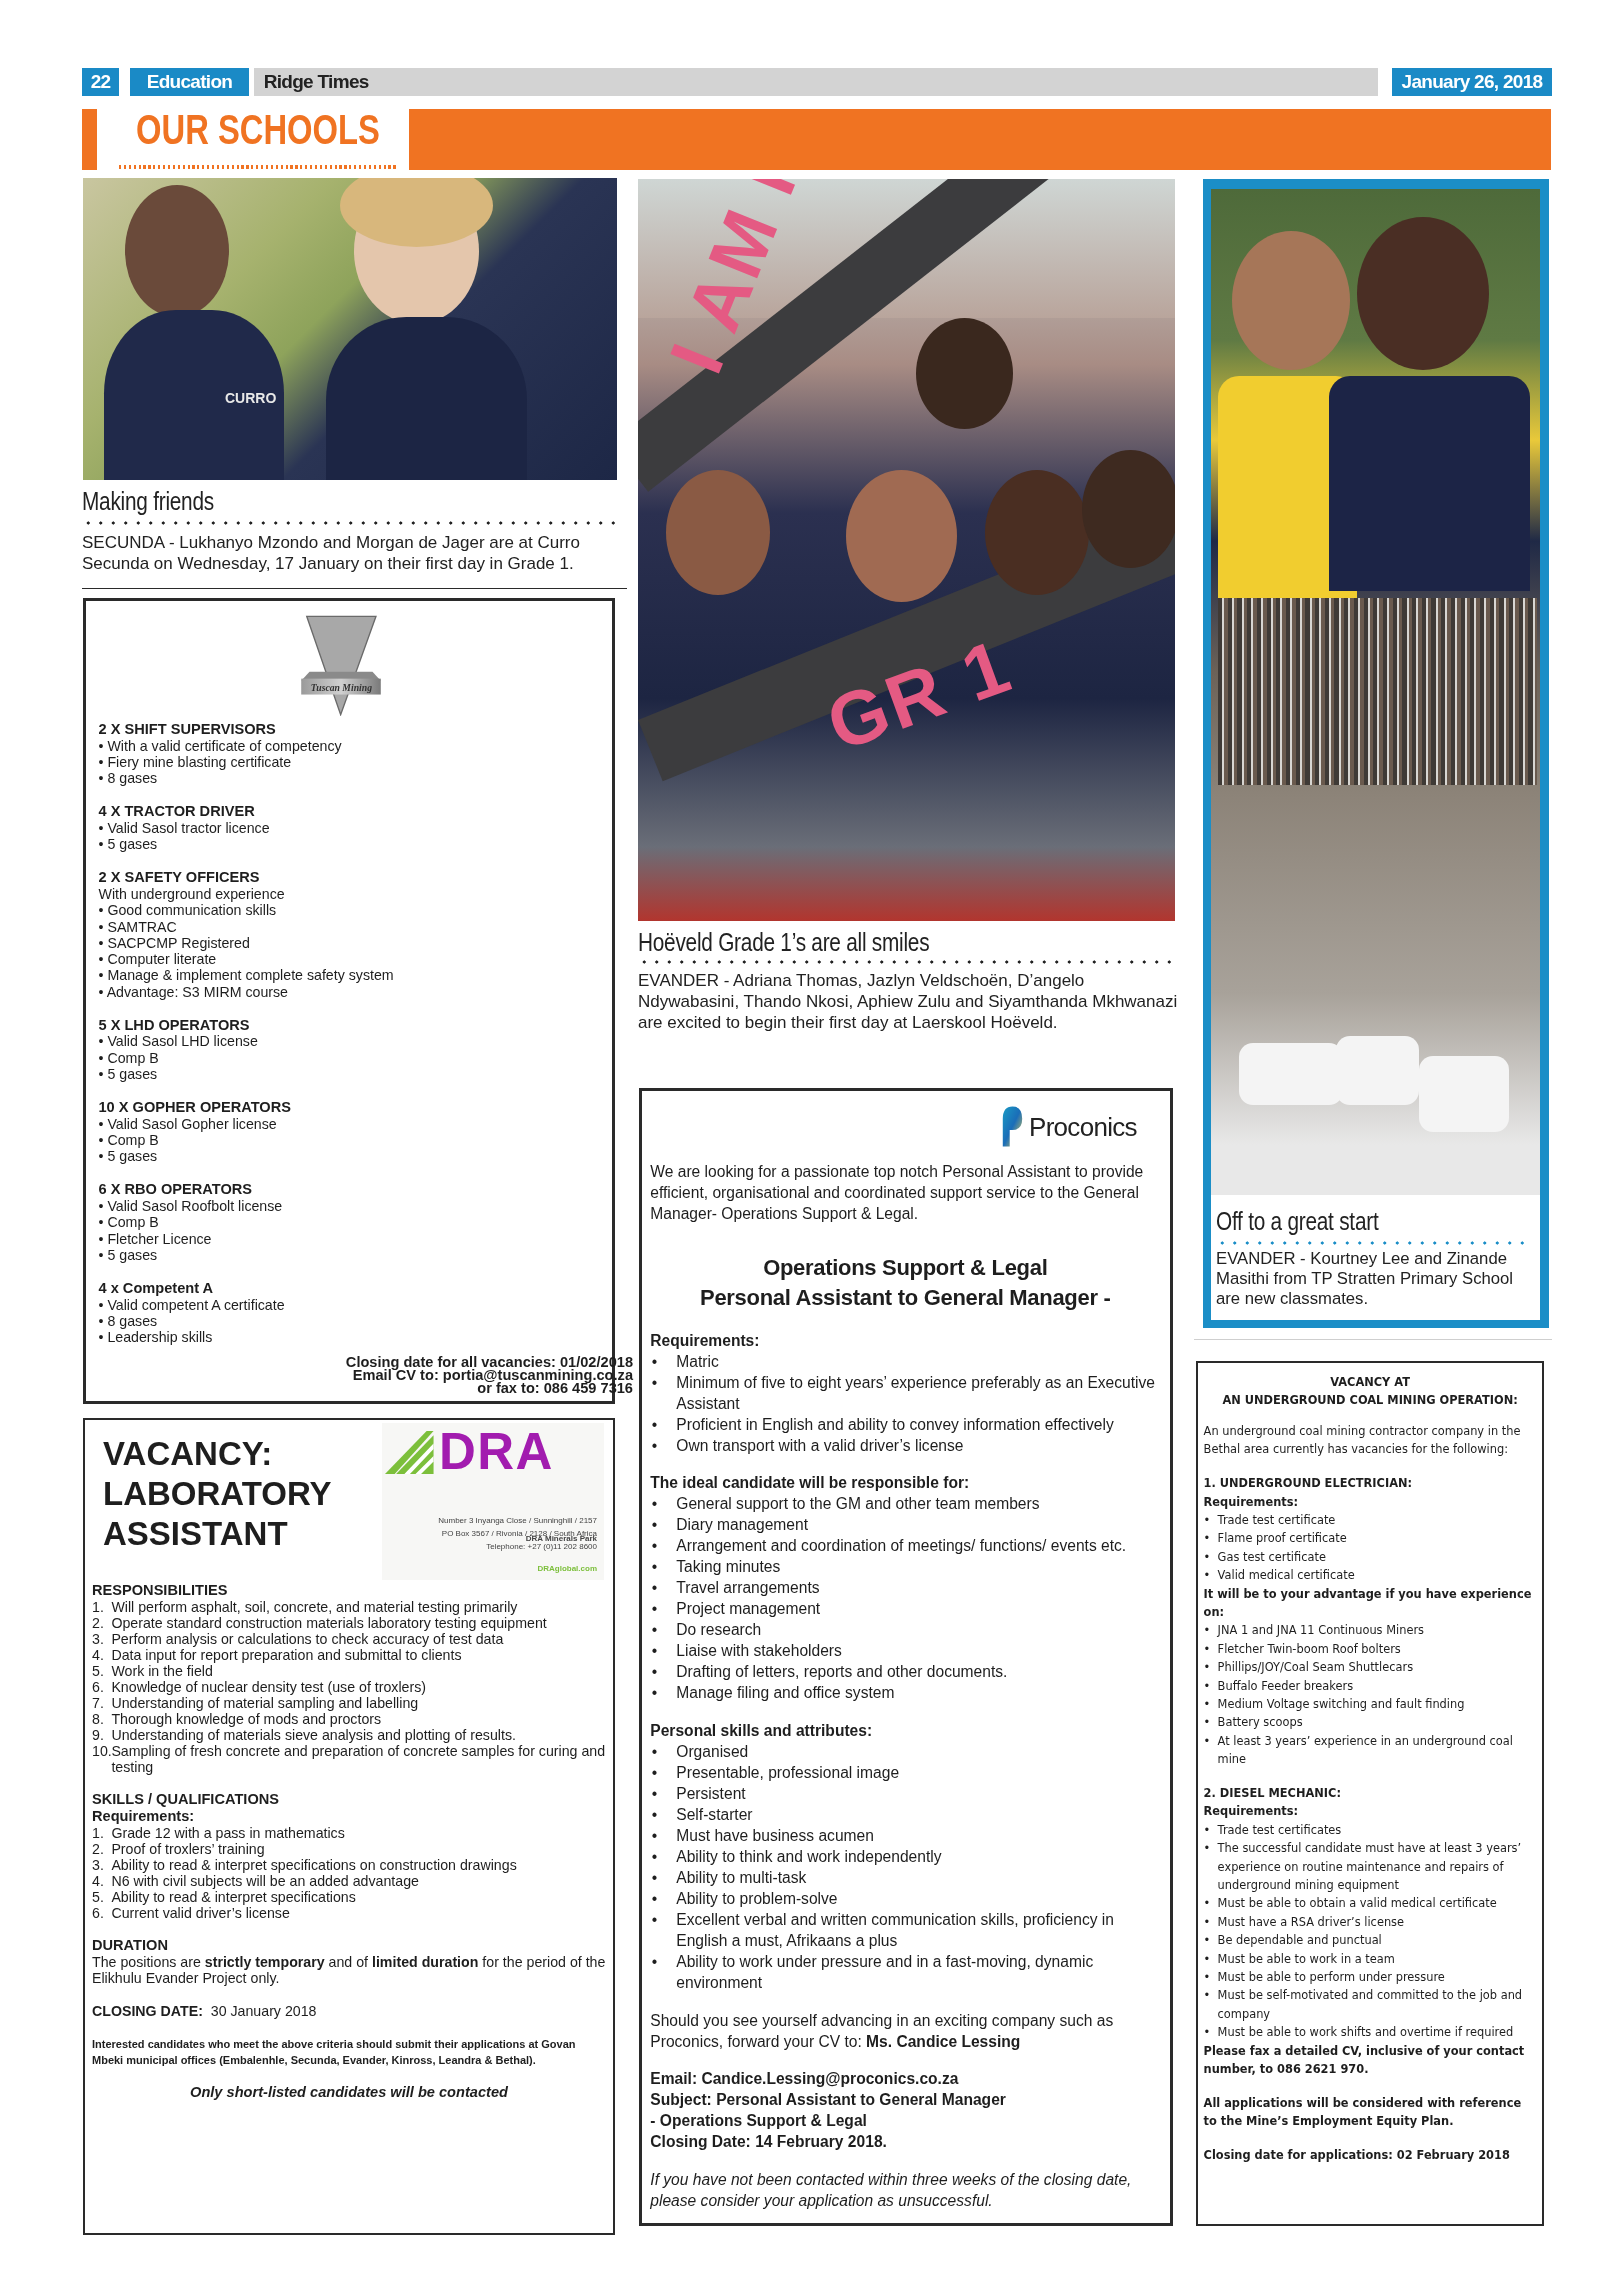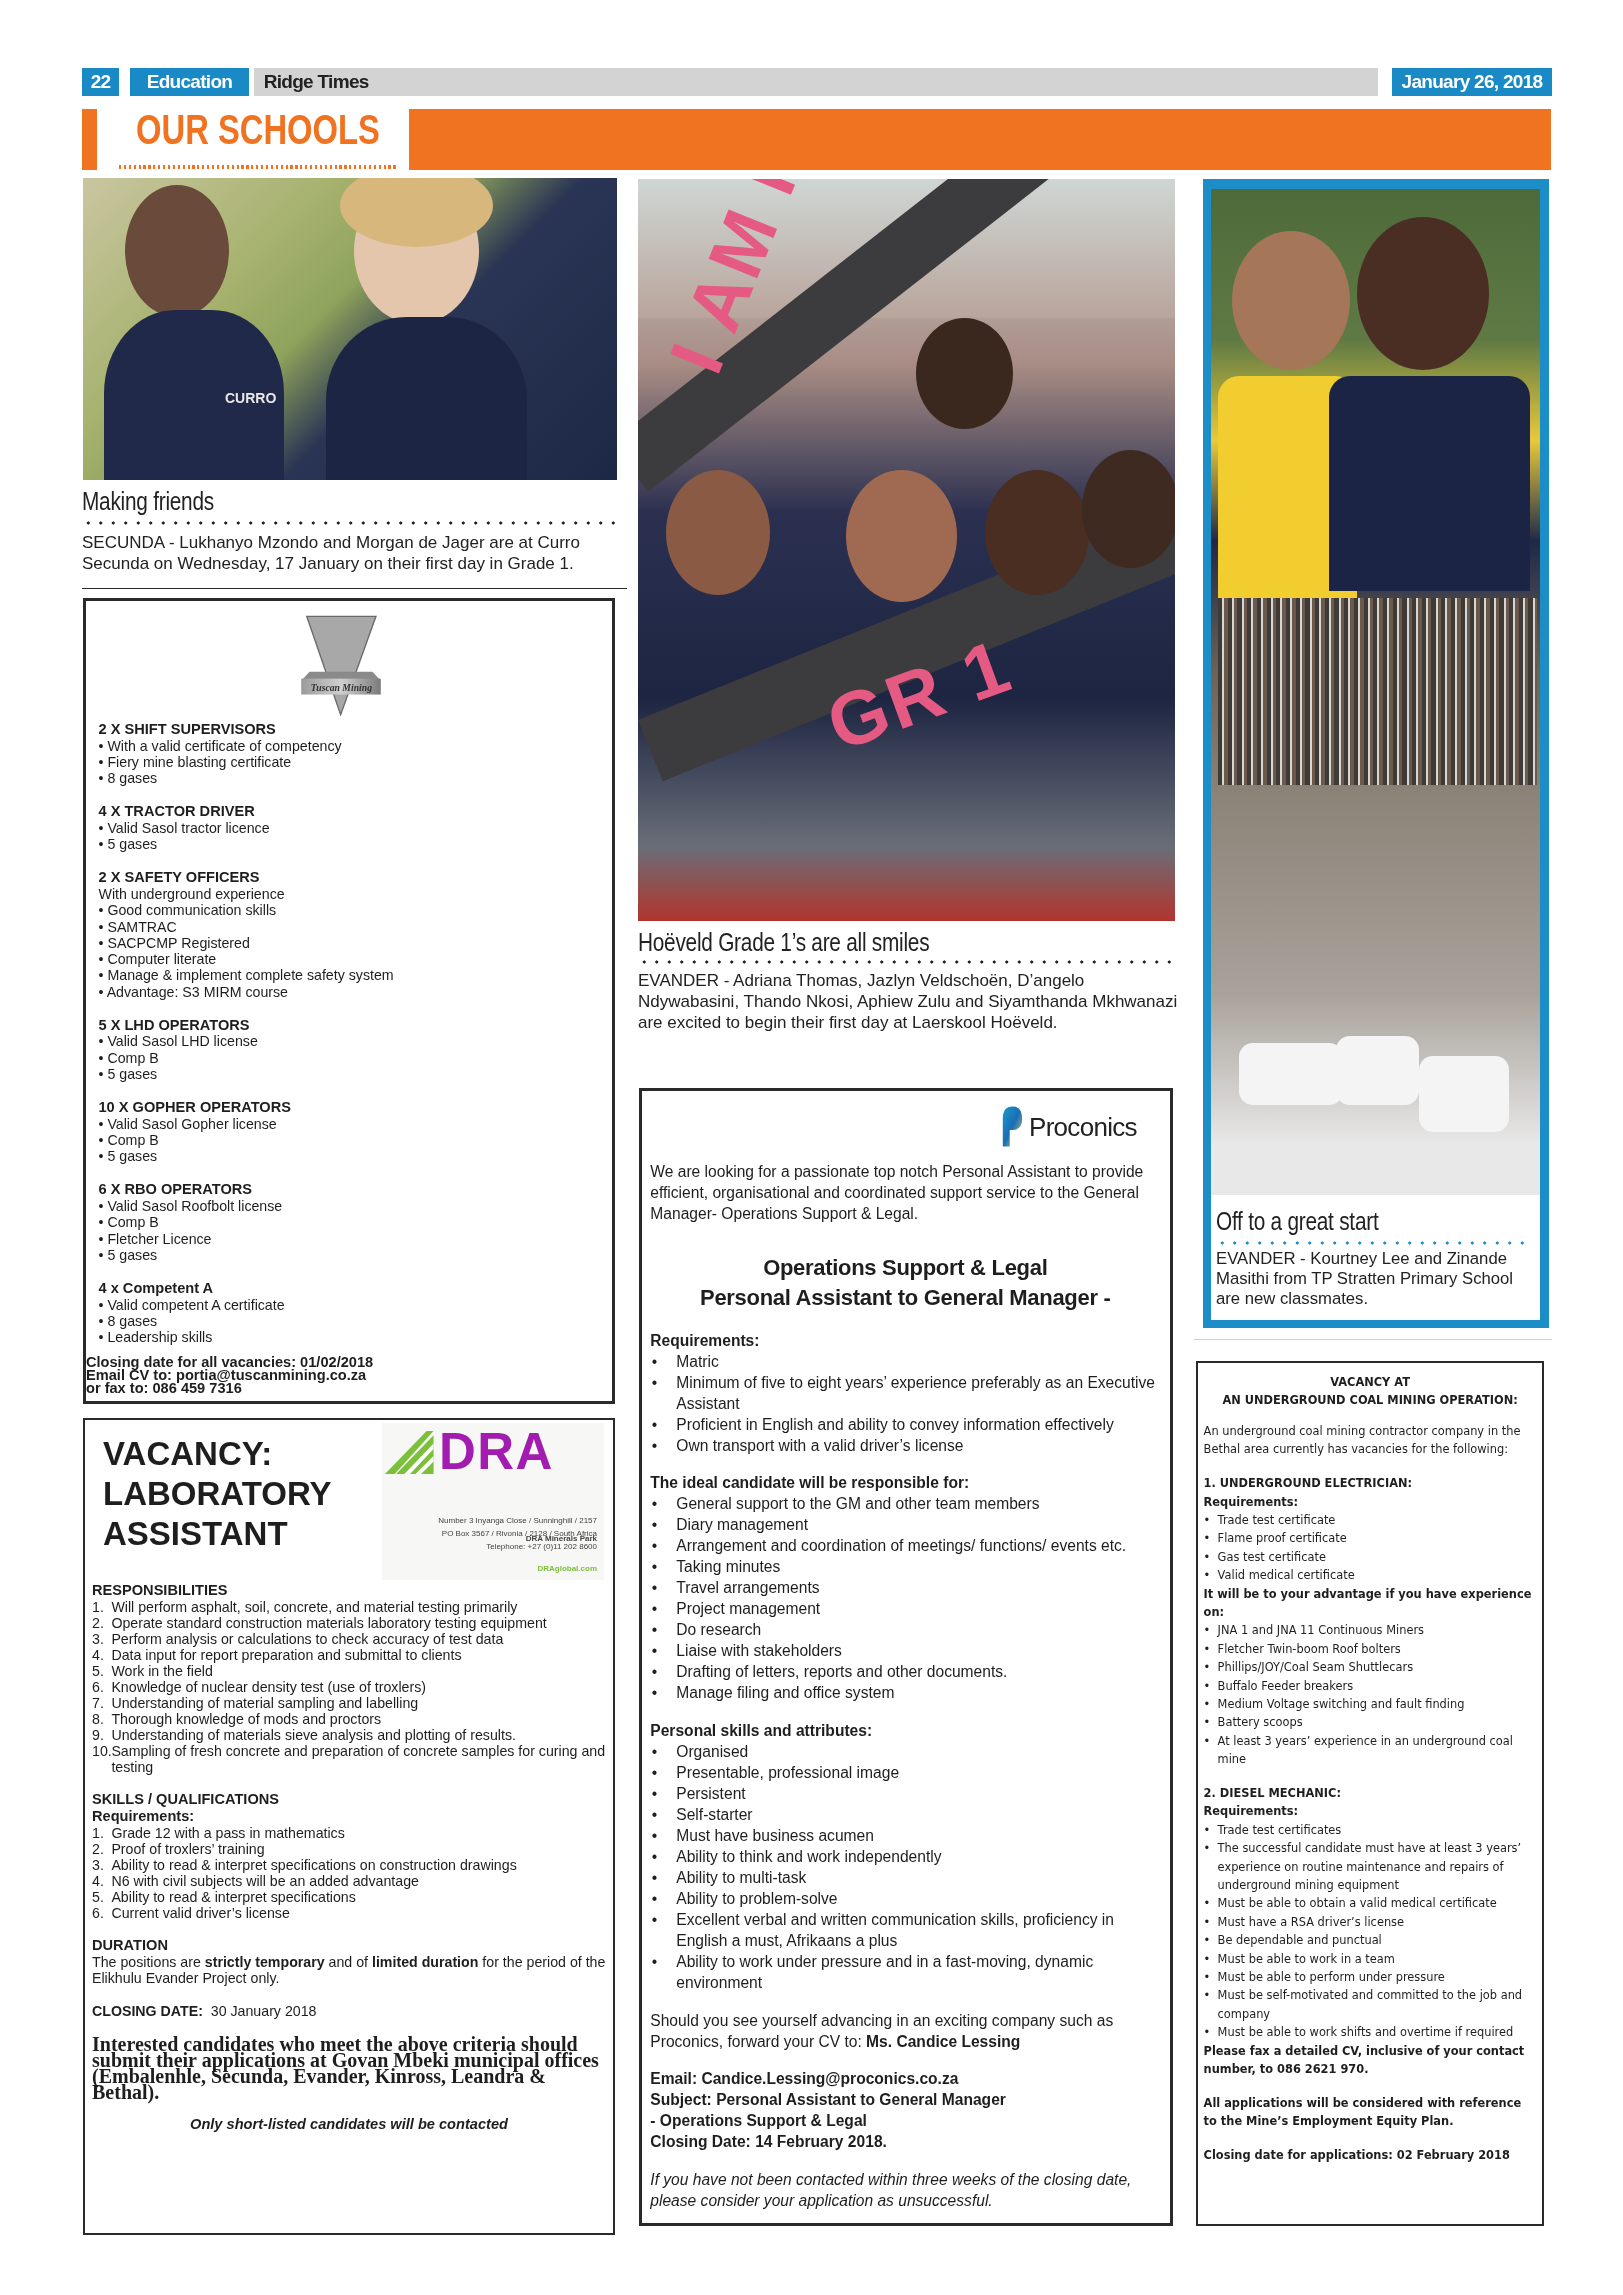--- a/index.html
+++ b/index.html
@@ -51,21 +51,21 @@
   
   .ad { position: absolute; border: 3.5px solid #2a2a2a; background: #fff; }
   .ad-text { font-family: "Liberation Sans Narrow", "Liberation Sans", sans-serif; }
   .ad .h { font-weight: bold; font-size: 14.6px; line-height: 16.7px; }
   .ad .li { font-size: 14.2px; line-height: 16.3px; }
   .gap { height: 16.7px; }
 
   .tuscan { left: 83px; top: 598px; width: 532px; height: 806px; padding: 0 12.5px; }
   .tuscan-body { position: absolute; left: 12.5px; top: 120px; width: 500px; }
   .tuscan-logo { position: absolute; left: 215px; top: 14px; width: 80px; height: 101px; }
-  .tuscan-close { position: absolute; left: 0; width: 547px; top: 755px; text-align: left; font-weight: bold; font-size: 14.6px; line-height: 13px; }
+  .tuscan-close { position: absolute; left: 0; width: 547px; top: 755px; text-align: right; font-weight: bold; font-size: 14.6px; line-height: 13px; }
 
   .dra { left: 83px; top: 1418px; width: 532px; height: 817px; border-width: 2.8px; }
   .dra-title { position: absolute; left: 18px; top: 14px; width: 167px; text-align: center; font-weight: bold; font-size: 33px; line-height: 40px; color: #1e1e1e; }
   .dra-logo { position: absolute; left: 297px; top: 2.8px; width: 222px; height: 157px; background: #f7f7f5; }
   .dra-addr { position: absolute; right: 7px; text-align: right; font-size: 8px; color: #444; font-family: "Liberation Sans", sans-serif; }
   .dra-body { position: absolute; left: 7px; top: 162px; width: 514px; }
   .num-row { display: flex; }
   .num-row .n { width: 19.4px; flex: none; }
   .dra .li { font-size: 14.2px; line-height: 16px; }
 
@@ -321,21 +321,21 @@
     <div class="num-row li">
         <span class="n">6.</span>
         <span>Current valid driver’s license</span>
       </div>
     <div class="gap"></div>
     <div class="h">DURATION</div>
     <div class="li"><span>The positions are </span><b>strictly temporary</b><span> and of </span><b>limited duration</b><span> for the period of the Elikhulu Evander Project only.</span></div>
     <div class="gap"></div>
     <div class="li"><b>CLOSING DATE:</b>&nbsp; <span>30 January 2018</span></div>
     <div class="gap"></div>
-    <div class="h" style="font-size:20px;line-height:16px;font-family:Liberation Serif, serif;">Interested candidates who meet the above criteria should submit their applications at Govan Mbeki municipal offices (Embalenhle, Secunda, Evander, Kinross, Leandra &amp; Bethal).</div>
+    <div class="h" style="font-size:11px;line-height:16px;">Interested candidates who meet the above criteria should submit their applications at Govan Mbeki municipal offices (Embalenhle, Secunda, Evander, Kinross, Leandra &amp; Bethal).</div>
     <div class="gap"></div>
     <div class="h" style="text-align:center;font-style:italic;">Only short-listed candidates will be contacted</div>
   </div>
 </div>
 
 <div class="ad proconics ad-text">
   <div class="pro-logo">
     <svg class="abs" style="left:0;top:1.4px;" width="23.6" height="43" viewBox="0 0 34 62">
       <defs>
           <linearGradient id="pg" x1="0" x2="1" y1="0" y2="1">

